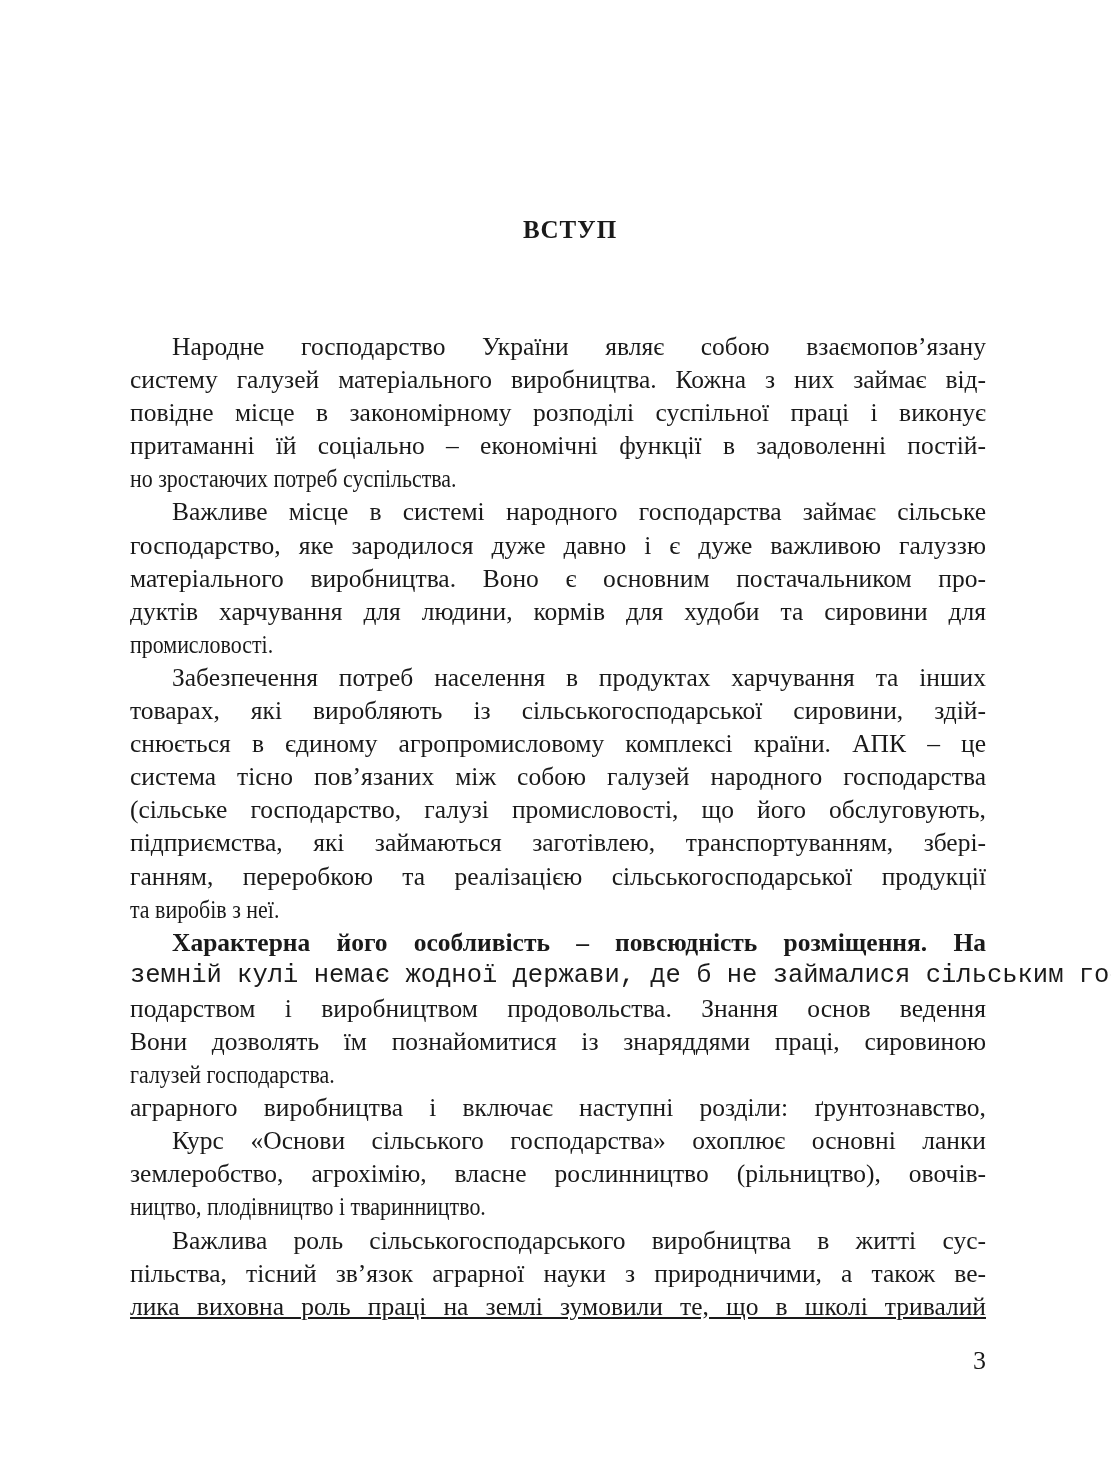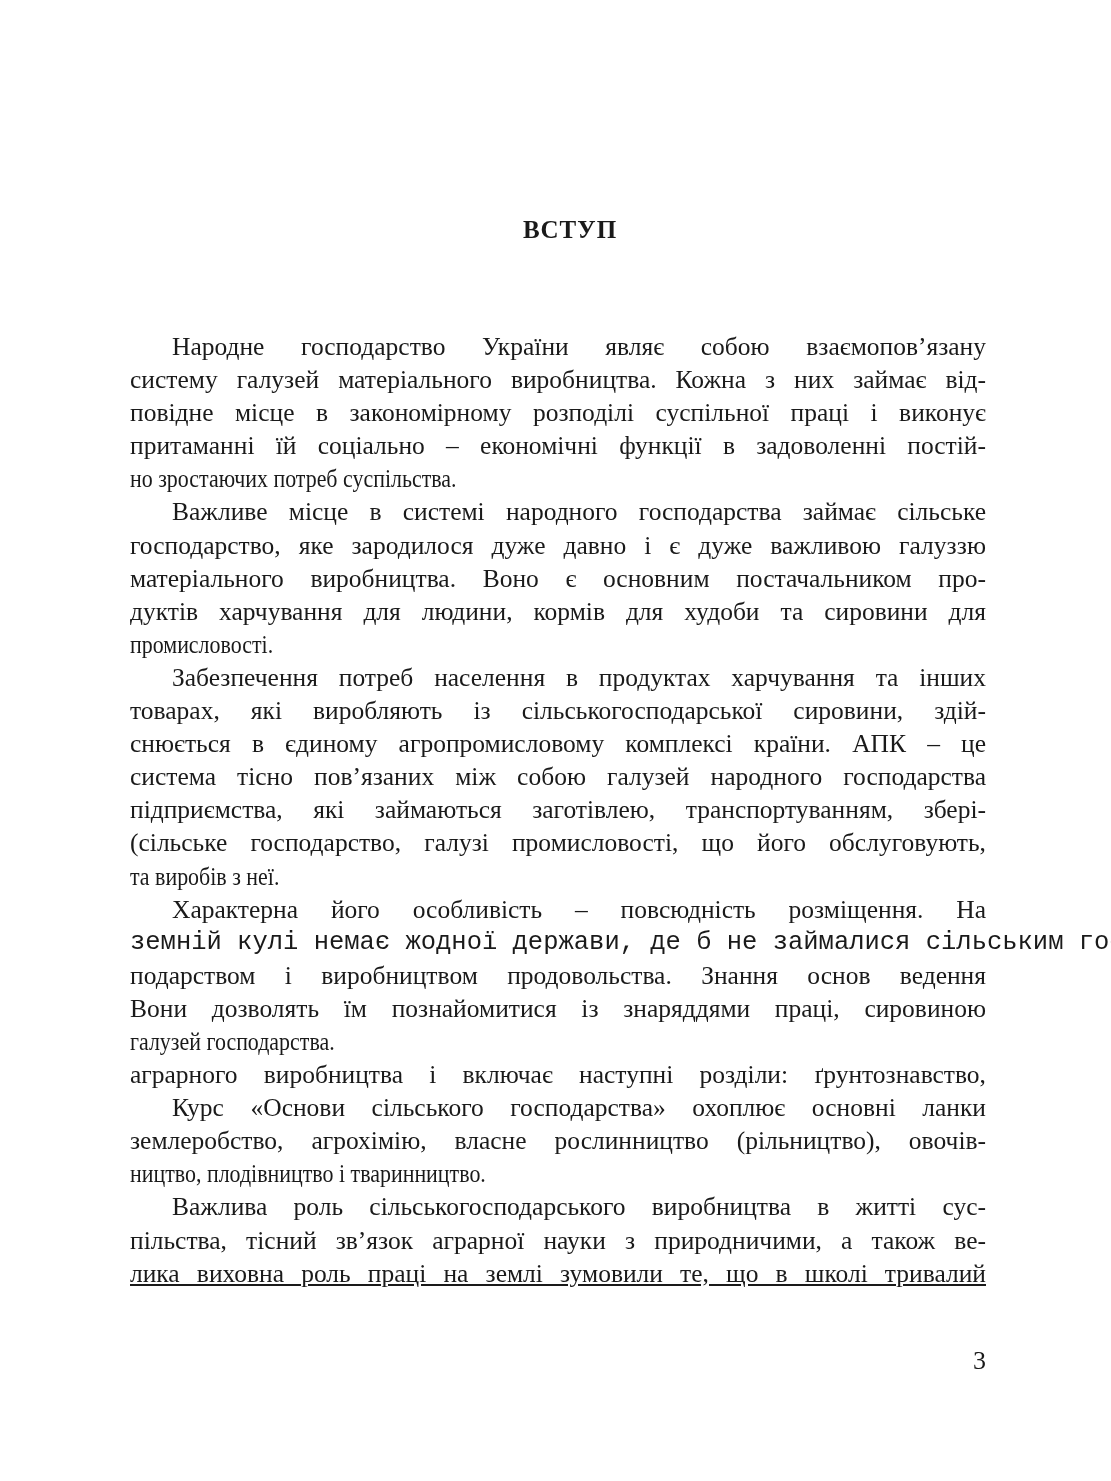--- a/index.html
+++ b/index.html
@@ -43,24 +43,25 @@
       <span class="line last" style="display: block; width: 995.349px; text-align: left; text-align-last: left; transform: scaleX(0.86);">но зростаючих потреб суспільства.</span>
       <span class="line indent" style="display: block; width: 856px; text-align: justify; text-align-last: justify; transform: scaleX(1);">Важливе місце в системі народного господарства займає сільське</span>
       <span class="line" style="display: block; width: 856px; text-align: justify; text-align-last: justify; transform: scaleX(1);">господарство, яке зародилося дуже давно і є дуже важливою галуззю</span>
       <span class="line" style="display: block; width: 856px; text-align: justify; text-align-last: justify; transform: scaleX(1);">матеріального виробництва. Воно є основним постачальником про-</span>
       <span class="line" style="display: block; width: 856px; text-align: justify; text-align-last: justify; transform: scaleX(1);">дуктів харчування для людини, кормів для худоби та сировини для</span>
       <span class="line last" style="display: block; width: 995.349px; text-align: left; text-align-last: left; transform: scaleX(0.86);">промисловості.</span>
       <span class="line indent" style="display: block; width: 856px; text-align: justify; text-align-last: justify; transform: scaleX(1); font-family: Liberation Serif, serif;">Забезпечення потреб населення в продуктах харчування та інших</span>
       <span class="line" style="display: block; width: 856px; text-align: justify; text-align-last: justify; transform: scaleX(1);">товарах, які виробляють із сільськогосподарської сировини, здій-</span>
       <span class="line" style="display: block; width: 856px; text-align: justify; text-align-last: justify; transform: scaleX(1);">снюється в єдиному агропромисловому комплексі країни. АПК – це</span>
       <span class="line" style="display: block; width: 856px; text-align: justify; text-align-last: justify; transform: scaleX(1);">система тісно пов’язаних між собою галузей народного господарства</span>
+      <span class="line" style="display: block; width: 856px; text-align: justify; text-align-last: justify; transform: scaleX(1);">(сільське господарство, галузі промисловості, що його обслуговують,</span>
       <span class="line" style="display: block; width: 856px; text-align: justify; text-align-last: justify; transform: scaleX(1);">підприємства, які займаються заготівлею, транспортуванням, збері-</span>
-      <span class="line" style="display: block; width: 856px; text-align: justify; text-align-last: justify; transform: scaleX(1);">(сільське господарство, галузі промисловості, що його обслуговують,</span>
+      <span class="line" style="display: block; width: 856px; text-align: justify; text-align-last: justify; transform: scaleX(1);">ганням, переробкою та реалізацією сільськогосподарської продукції</span>
       <span class="line last" style="display: block; width: 995.349px; text-align: left; text-align-last: left; transform: scaleX(0.86);">та виробів з неї.</span>
-      <span class="line indent" style="display: block; width: 856px; text-align: justify; text-align-last: justify; transform: scaleX(1);">Характерна його особливість – повсюдність розміщення. На</span>
+      <span class="line indent" style="display: block; width: 856px; text-align: justify; text-align-last: justify; transform: scaleX(1); font-weight: bold;">Характерна його особливість – повсюдність розміщення. На</span>
       <span class="line" style="display: block; width: 856px; text-align: justify; text-align-last: justify; transform: scaleX(1); font-family: Liberation Mono, monospace;">земній кулі немає жодної держави, де б не займалися сільським гос-</span>
       <span class="line" style="display: block; width: 856px; text-align: justify; text-align-last: justify; transform: scaleX(1);">подарством і виробництвом продовольства. Знання основ ведення</span>
       <span class="line" style="display: block; width: 856px; text-align: justify; text-align-last: justify; transform: scaleX(1);">Вони дозволять їм познайомитися із знаряддями праці, сировиною</span>
       <span class="line last" style="display: block; width: 995.349px; text-align: left; text-align-last: left; transform: scaleX(0.86);">галузей господарства.</span>
       <span class="line" style="display: block; width: 856px; text-align: justify; text-align-last: justify; transform: scaleX(1);">аграрного виробництва і включає наступні розділи: ґрунтознавство,</span>
       <span class="line indent" style="display: block; width: 856px; text-align: justify; text-align-last: justify; transform: scaleX(1);">Курс «Основи сільського господарства» охоплює основні ланки</span>
       <span class="line" style="display: block; width: 856px; text-align: justify; text-align-last: justify; transform: scaleX(1);">землеробство, агрохімію, власне рослинництво (рільництво), овочів-</span>
       <span class="line last" style="display: block; width: 995.349px; text-align: left; text-align-last: left; transform: scaleX(0.86);">ництво, плодівництво і тваринництво.</span>
       <span class="line indent" style="display: block; width: 856px; text-align: justify; text-align-last: justify; transform: scaleX(1);">Важлива роль сільськогосподарського виробництва в житті сус-</span>
       <span class="line" style="display: block; width: 856px; text-align: justify; text-align-last: justify; transform: scaleX(1);">пільства, тісний зв’язок аграрної науки з природничими, а також ве-</span>

